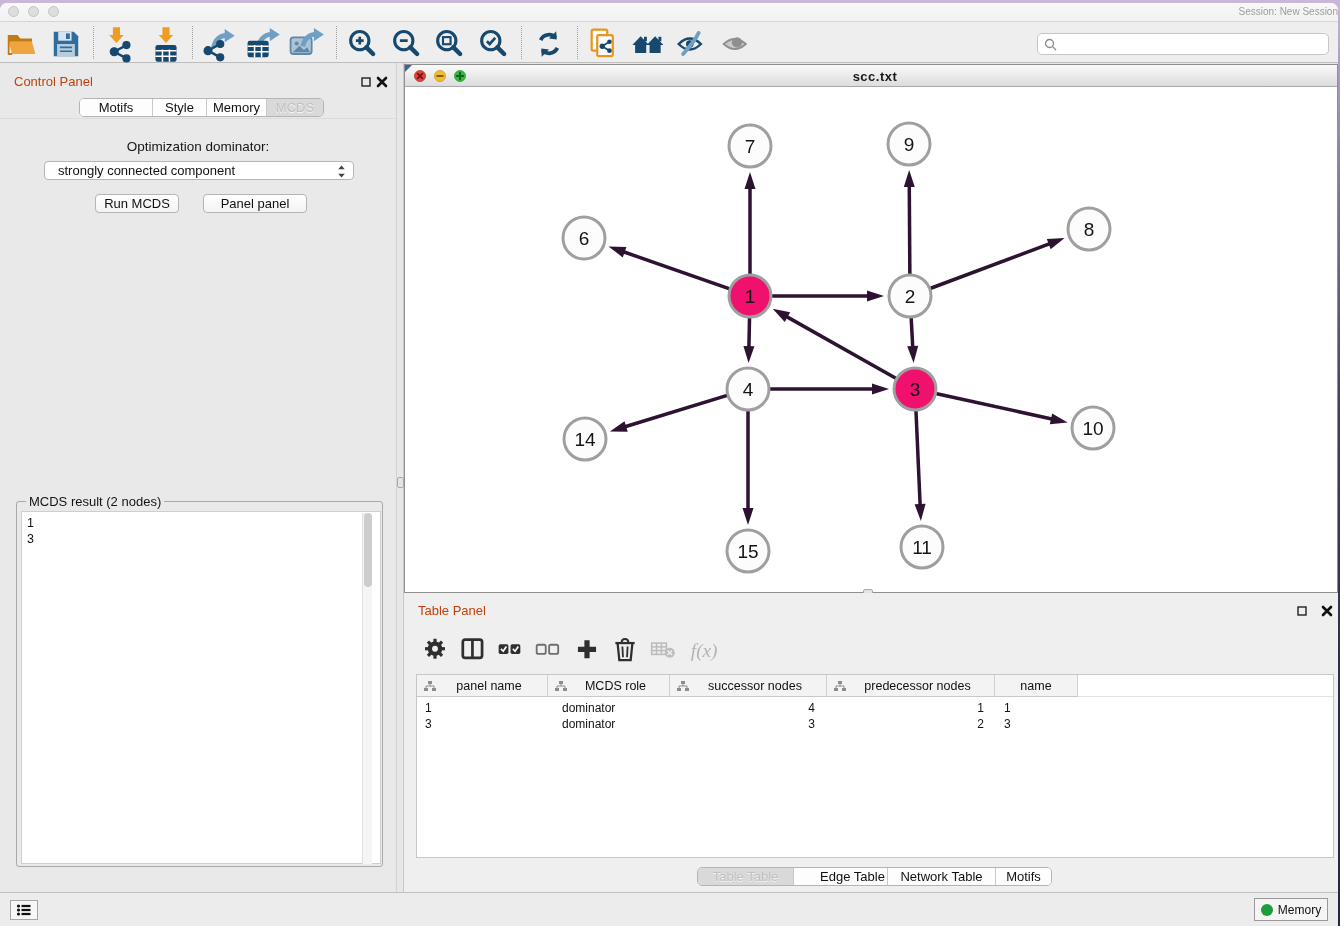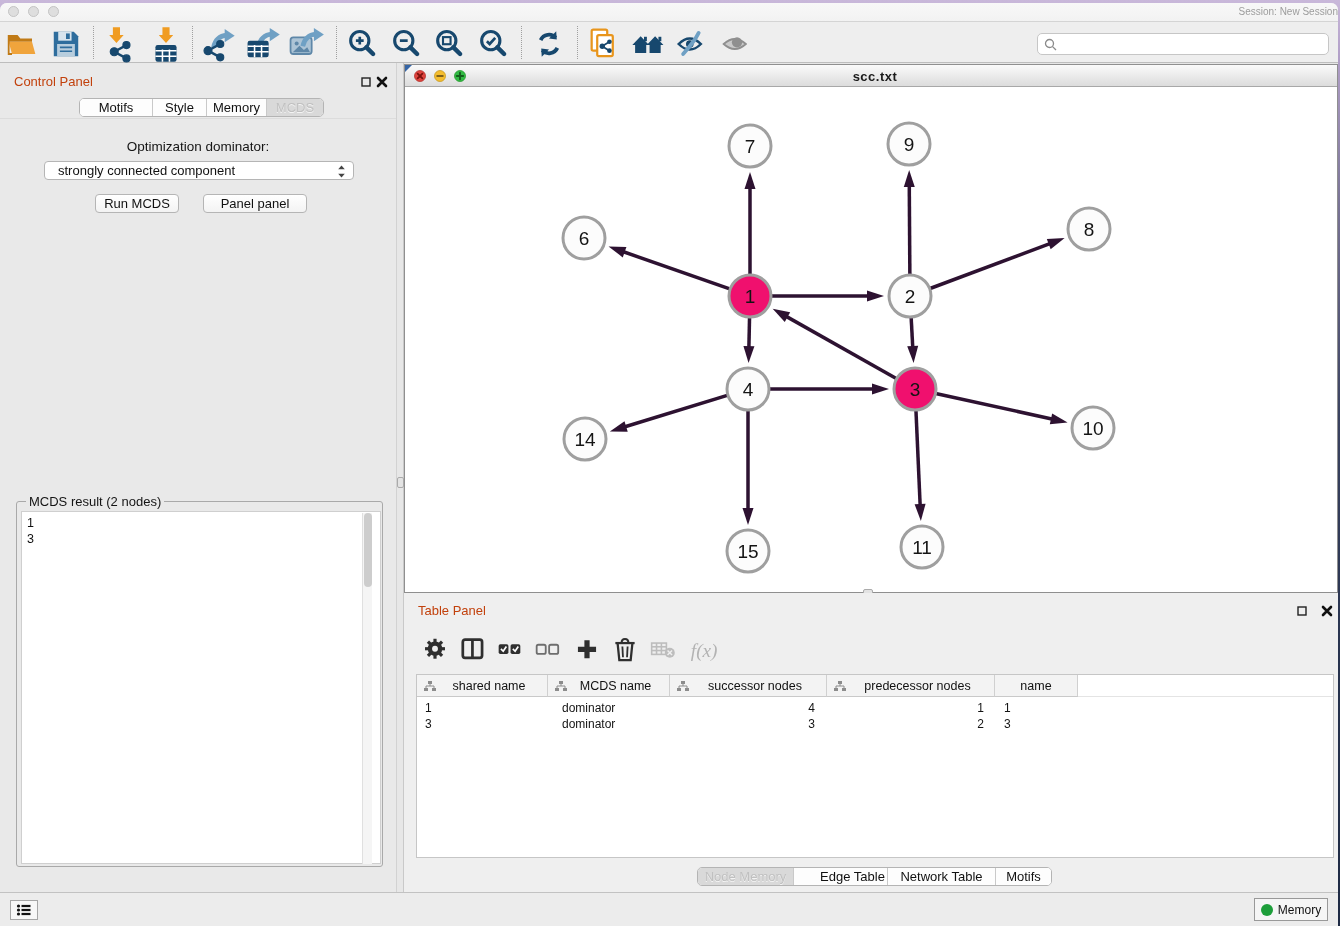--- a/index.html
+++ b/index.html
@@ -565,32 +565,32 @@
       <div id="table-header">
             <div class="th-cell" style="left: 0px; width: 131px;">
               <svg class="th-icon" width="12" height="11" viewBox="0 0 12 11">
                 <g fill="#8c8c8c">
                   <rect x="4" y="0" width="4" height="3"></rect>
                   <rect x="0" y="7" width="4" height="3"></rect>
                   <rect x="8" y="7" width="4" height="3"></rect>
                 </g>
                 <path d="M6 3 L6 5 M2 7 L2 5 L10 5 L10 7" stroke="#8c8c8c" stroke-width="1" fill="none"></path>
               </svg>
-              <div class="th-label">shared name</div>
+              <div class="th-label">panel name</div>
             </div>
             <div class="th-cell" style="left: 131px; width: 122px;">
               <svg class="th-icon" width="12" height="11" viewBox="0 0 12 11">
                 <g fill="#8c8c8c">
                   <rect x="4" y="0" width="4" height="3"></rect>
                   <rect x="0" y="7" width="4" height="3"></rect>
                   <rect x="8" y="7" width="4" height="3"></rect>
                 </g>
                 <path d="M6 3 L6 5 M2 7 L2 5 L10 5 L10 7" stroke="#8c8c8c" stroke-width="1" fill="none"></path>
               </svg>
-              <div class="th-label">MCDS name</div>
+              <div class="th-label">MCDS role</div>
             </div>
             <div class="th-cell" style="left: 253px; width: 157px;">
               <svg class="th-icon" width="12" height="11" viewBox="0 0 12 11">
                 <g fill="#8c8c8c">
                   <rect x="4" y="0" width="4" height="3"></rect>
                   <rect x="0" y="7" width="4" height="3"></rect>
                   <rect x="8" y="7" width="4" height="3"></rect>
                 </g>
                 <path d="M6 3 L6 5 M2 7 L2 5 L10 5 L10 7" stroke="#8c8c8c" stroke-width="1" fill="none"></path>
               </svg>
@@ -619,21 +619,21 @@
             <div class="td-cell" style="left: 410px; width: 168px; top: 25px; text-align: right; padding-left: 0px; padding-right: 11px;">1</div>
             <div class="td-cell" style="left: 578px; width: 83px; top: 25px; text-align: left; padding-left: 9px; padding-right: 0px;">1</div>
             <div class="td-cell" style="left: 0px; width: 131px; top: 41px; text-align: left; padding-left: 8px; padding-right: 0px;">3</div>
             <div class="td-cell" style="left: 131px; width: 122px; top: 41px; text-align: left; padding-left: 14px; padding-right: 0px;">dominator</div>
             <div class="td-cell" style="left: 253px; width: 157px; top: 41px; text-align: right; padding-left: 0px; padding-right: 12px;">3</div>
             <div class="td-cell" style="left: 410px; width: 168px; top: 41px; text-align: right; padding-left: 0px; padding-right: 11px;">2</div>
             <div class="td-cell" style="left: 578px; width: 83px; top: 41px; text-align: left; padding-left: 9px; padding-right: 0px;">3</div>
           </div>
     </div>
     <div id="tp-tabs" class="seg-tabs">
-          <div class="seg-tab selected" style="width: 95px;">Node Memory</div>
+          <div class="seg-tab selected" style="width: 95px;">Table Table</div>
           <div class="seg-tab" style="width: 94px; padding-left: 24px;">Edge Table</div>
           <div class="seg-tab" style="width: 108px;">Network Table</div>
           <div class="seg-tab" style="width: 56px;">Motifs</div>
         </div>
   </div>
 
   <div id="status-bar">
     <div id="status-list-btn">
       <svg width="26" height="18" viewBox="0 0 26 18">
         <circle cx="7.5" cy="5" r="1.6" fill="#111"></circle>

